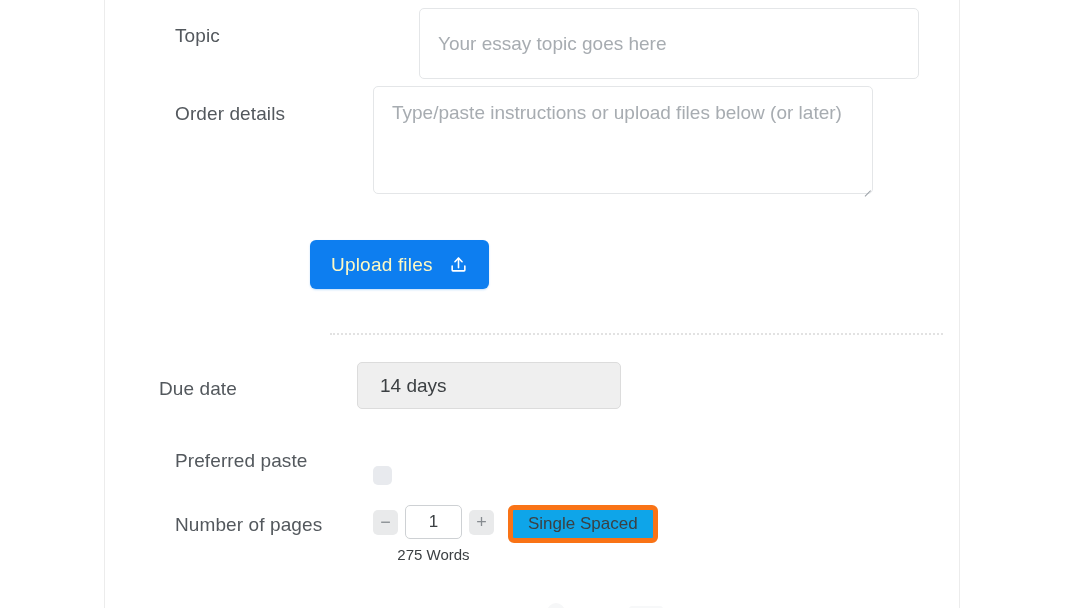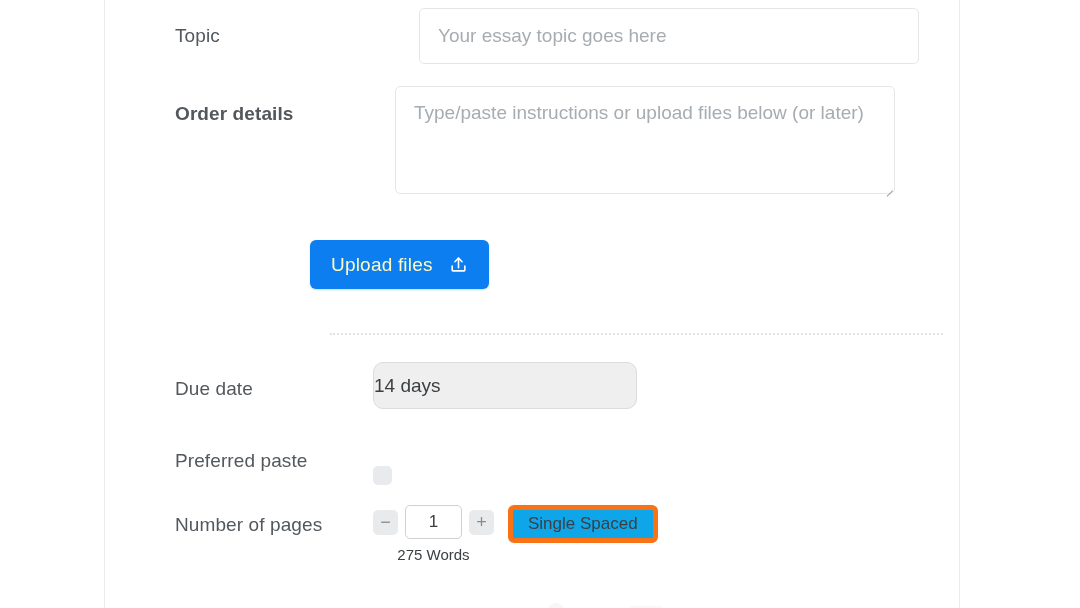--- a/index.html
+++ b/index.html
@@ -49,38 +49,38 @@
     letter-spacing: .1px;
     white-space: nowrap;
   }
 
   
   .row-topic { left: 70px; top: 8px; gap: 46px; }
   .row-topic .field-label { width: 198px; padding-top: 17px; }
 
   .text-input {
     width: 500px;
-    height: 56px;
+    height: 71px;
     box-sizing: border-box;
     border: 1px solid #e4e6e8;
     border-radius: 5px;
     background: #ffffff;
     padding: 0 18px;
     font-family: "Liberation Sans", sans-serif;
     font-size: 19px;
     color: #3c4043;
     outline: none;
   }
   .text-input::placeholder { color: #a7acb1; opacity: 1; }
 
   
   .row-details { left: 70px; top: 86px; }
-  .row-details .field-label { width: 198px; padding-top: 17px; font-weight: bold; }
-
-  .textarea-wrap { position: relative; margin-left: 22px; }
+  .row-details .field-label { width: 198px; padding-top: 17px; }
+
+  .textarea-wrap { position: relative; }
   .text-area {
     width: 500px;
     height: 108px;
     box-sizing: border-box;
     border: 1px solid #e4e6e8;
     border-radius: 5px;
     background: #ffffff;
     padding: 14px 18px;
     font-family: "Liberation Sans", sans-serif;
     font-size: 19px;
@@ -134,31 +134,31 @@
   .divider {
     position: absolute;
     left: 225px;
     top: 333px;
     width: 613px;
     height: 0;
     border-top: 2px dotted #e2e2e2;
   }
 
   
-  .row-due { left: 70px; top: 362px; }
+  .row-due { left: 54px; top: 362px; }
   .row-due .field-label { width: 198px; padding-top: 16px; }
 
   .select-box {
     width: 264px;
     height: 47px;
     box-sizing: border-box;
     border: 1px solid #dcdcdc;
-    border-radius: 10px;
+    border-radius: 5px;
     background: #efefef;
-    padding: 0 0;
+    padding: 0 22px;
     display: flex;
     align-items: center;
     font-size: 19px;
     color: #3c4043;
     cursor: pointer;
     font-family: "Liberation Sans", sans-serif;
   }
 
   
   .row-writer { left: 70px; top: 448px; }

